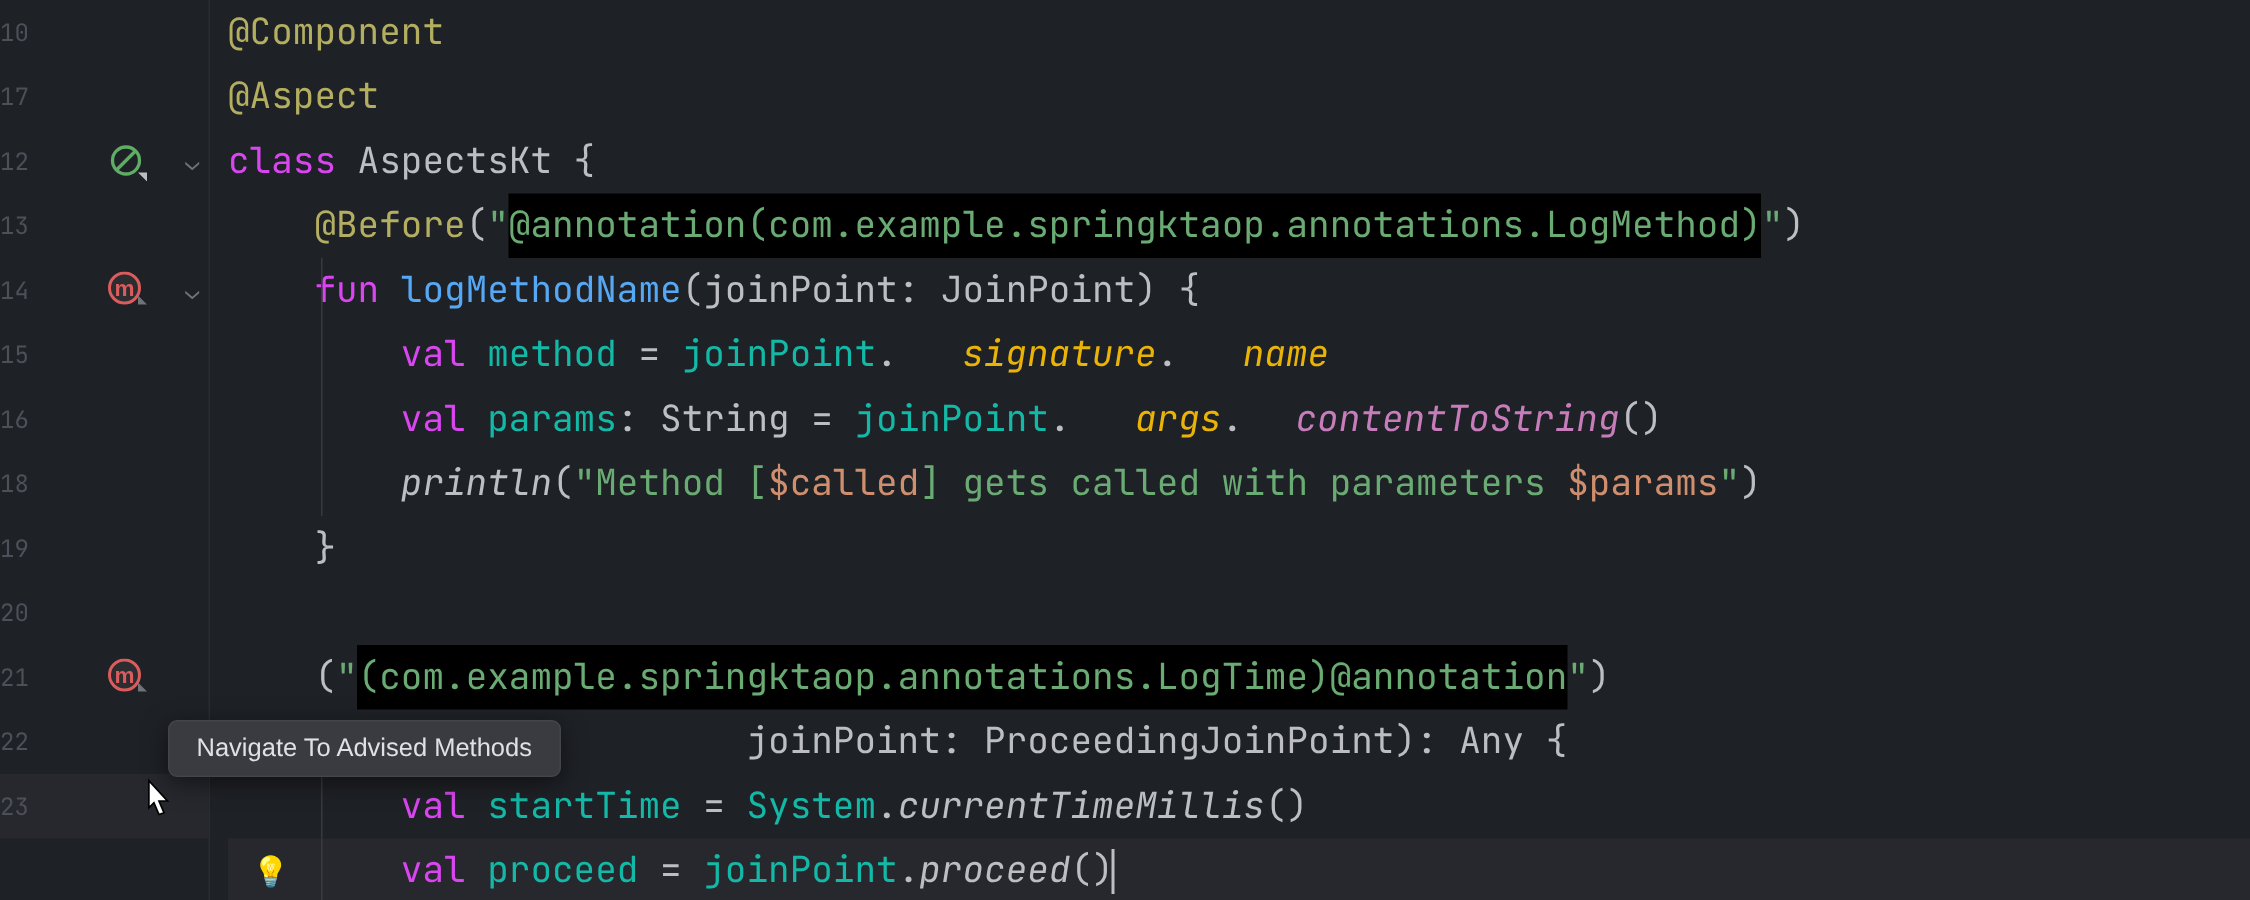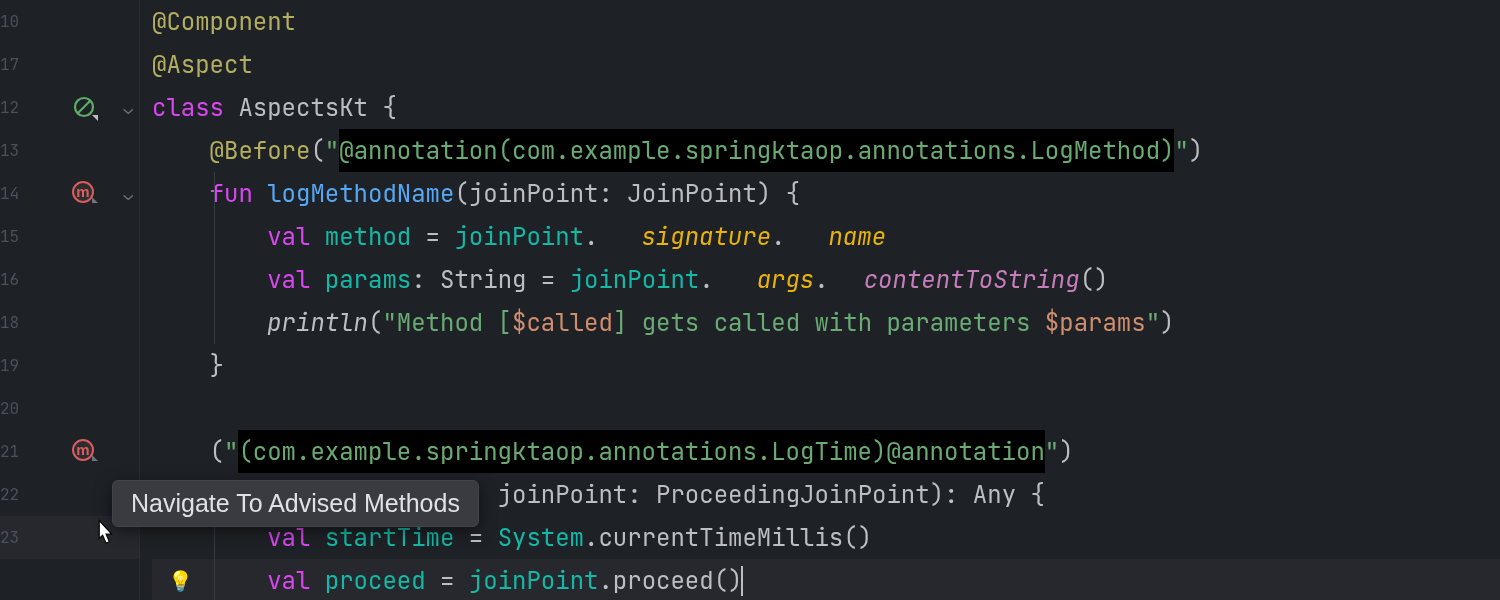--- a/index.html
+++ b/index.html
@@ -86,21 +86,21 @@
   .k-keyword { color: #d946ef; }
   .k-class { color: #bcbec4; }
   .k-func { color: #56a8f5; }
   .k-string { color: #6aab73; }
   .k-string-hl { color: #6aab73; background: #000000; }
   .k-param { color: #bcbec4; }
   .k-type { color: #bcbec4; }
   .k-local { color: #14b8a6; }
   .k-prop { color: #eab308; font-style: italic; margin-left: 43px; }
   .k-ext { color: #c77dbb; font-style: italic; margin-left: 35px; }
-  .k-call { color: #bcbec4; }
+  .k-call { color: #bcbec4; font-style: italic; }
   .k-callit { color: #bcbec4; font-style: italic; }
   .k-brace { color: #bcbec4; }
   .k-template { color: #cf8e6d; }
   .caret {
     display: inline-block;
     width: 2px;
     height: 30px;
     background: #bcbec4;
     vertical-align: middle;
     margin-left: -1px;
@@ -119,21 +119,21 @@
   .tooltip {
     position: absolute;
     left: 112px;
     top: 480px;
     background: #393b40;
     color: #dfe1e5;
     border: 1px solid #43454a;
     border-radius: 6px;
     padding: 8px 18px;
     font-family: -apple-system, "Segoe UI", sans-serif;
-    font-size: 25px;
+    font-size: 17px;
     box-shadow: 0 4px 16px rgba(0,0,0,0.5);
     z-index: 10;
     white-space: nowrap;
   }
   .cursor-hand {
     position: absolute;
     left: 88px;
     top: 516px;
     z-index: 20;
     font-size: 34px;

